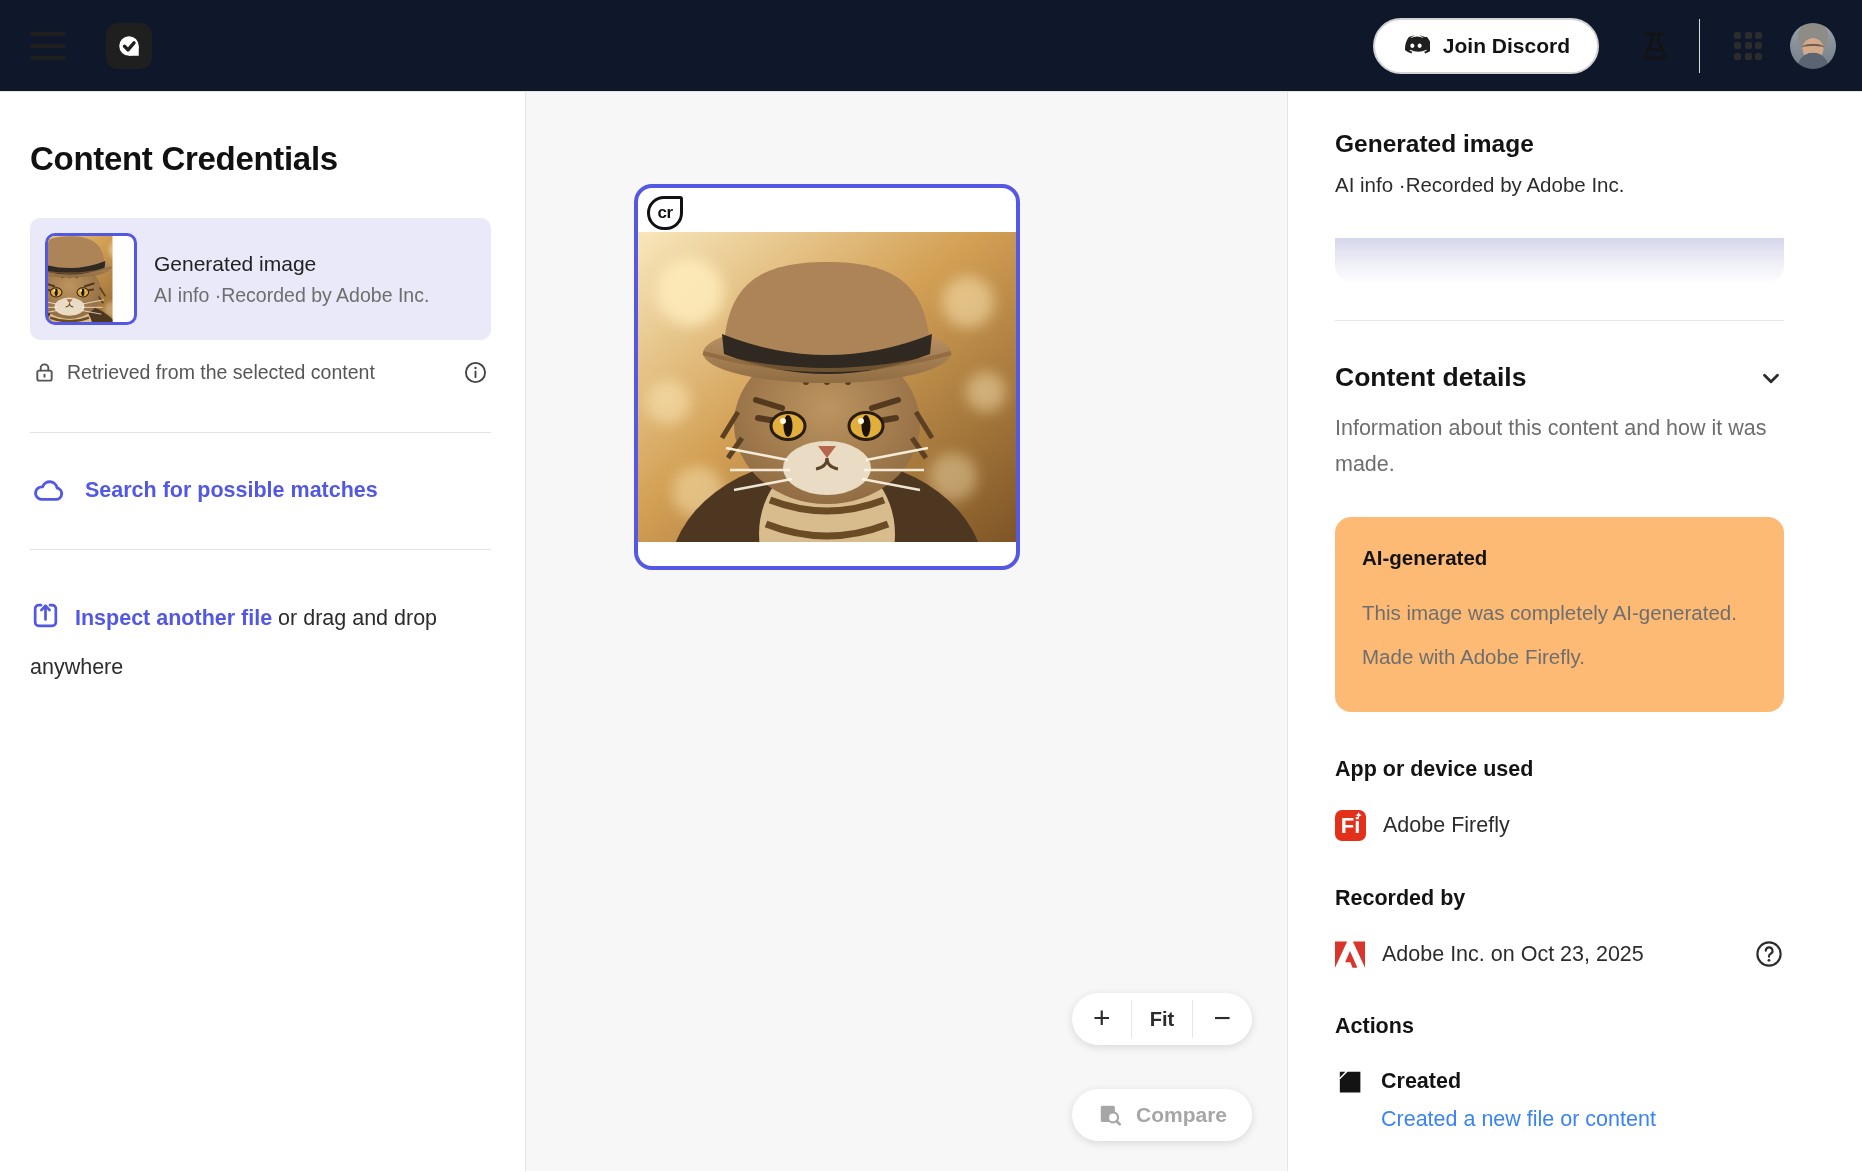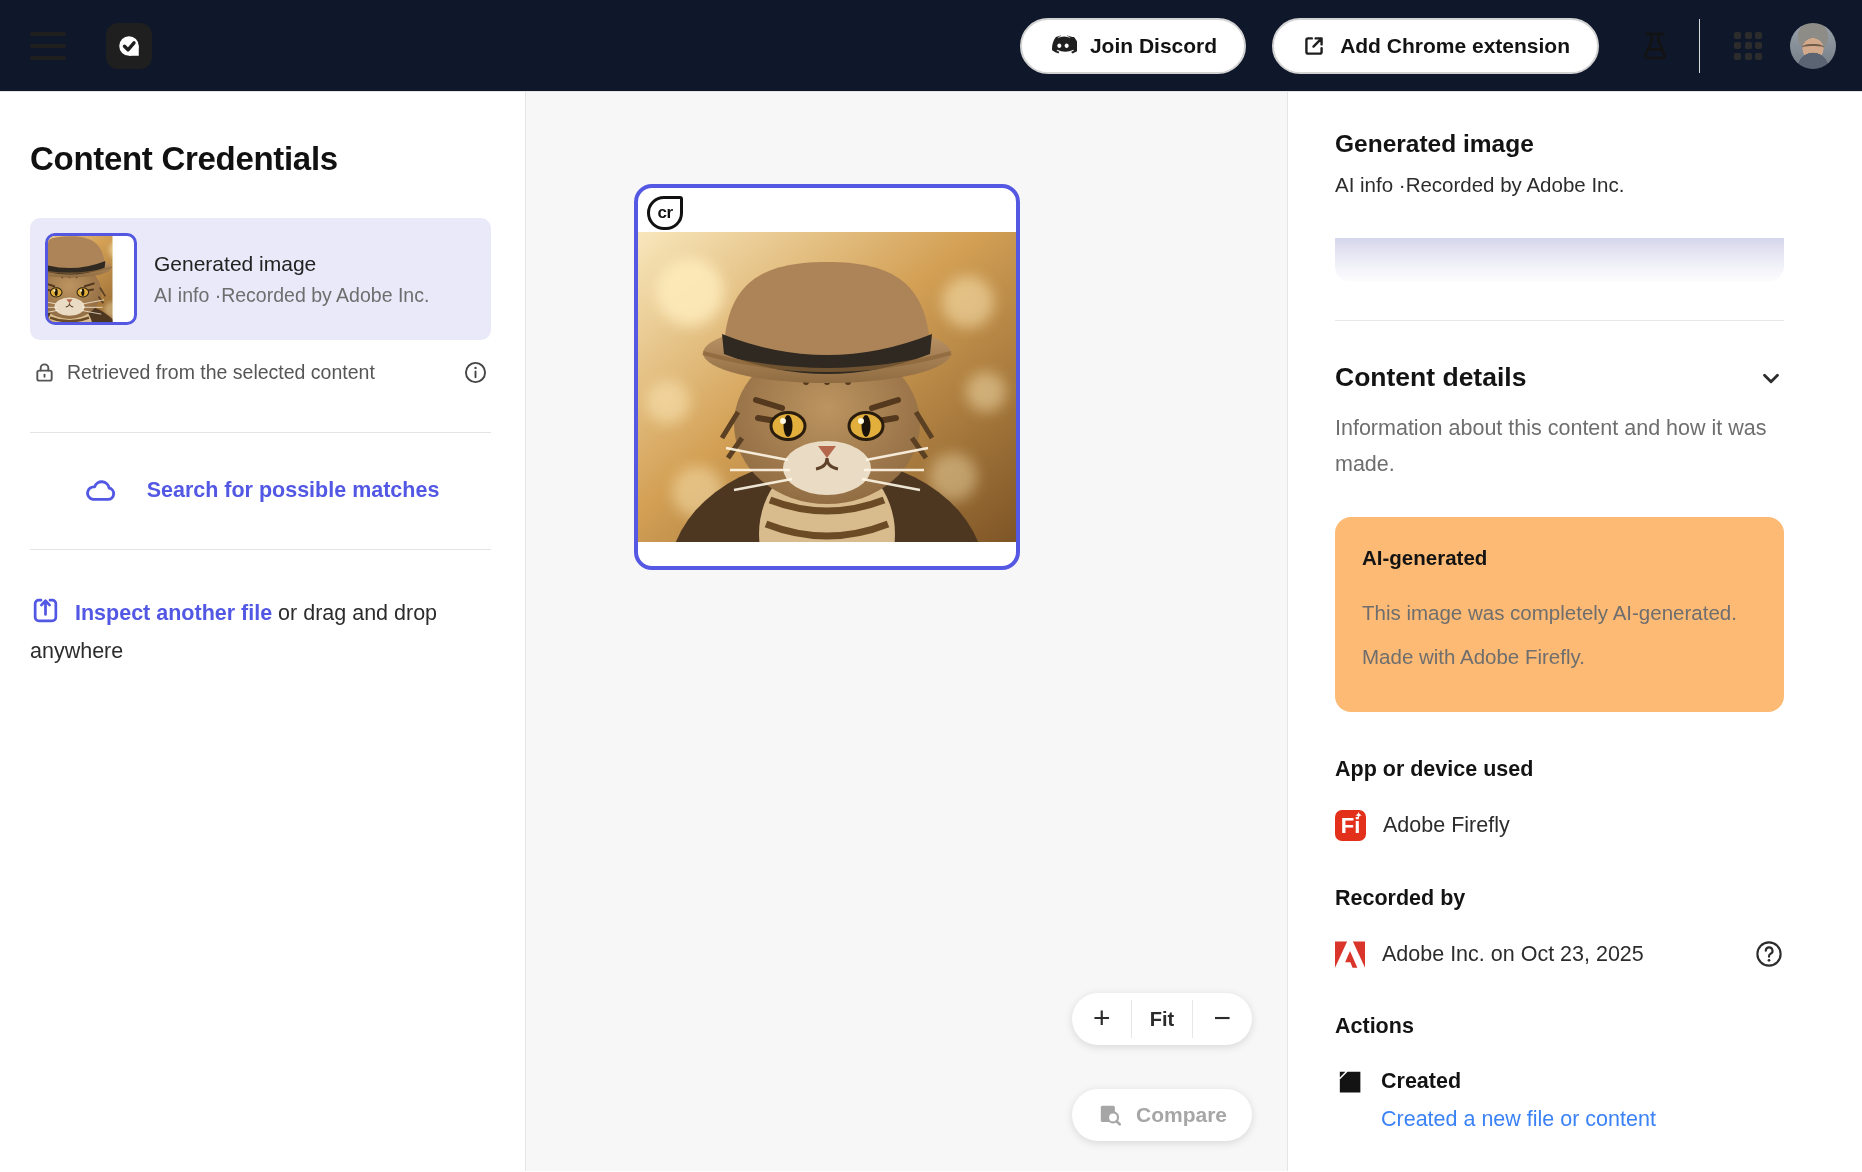--- a/index.html
+++ b/index.html
@@ -51,24 +51,24 @@
     overflow:hidden; background:#fff; flex:none; }
   .thumb svg { width:100%; height:100%; display:block; }
   .sel-title { font-size:21px; color:#222; }
   .sel-sub { font-size:19.5px; color:#6E6E6E; margin-top:8px; }
   .retrieved-row { margin-top:18px; display:flex; align-items:center; gap:11px;
     padding:0 2px 0 3px; }
   .retrieved-row .label { font-size:19.5px; color:#565656; }
   .info-btn { margin-left:auto; border:none; background:none; cursor:pointer;
     width:28px; height:28px; display:flex; align-items:center; justify-content:center; }
   .side-div { height:1px; background:#E4E4E4; margin-top:46px; }
-  .search-row { margin-top:44px; display:flex; align-items:center; gap:29px;
-    cursor:pointer; padding-left:1px;justify-content:center; }
+  .search-row { margin-top:44px; display:flex; align-items:center; gap:19px;
+    cursor:pointer; padding-left:1px; }
   .search-row .link { font-size:21.5px; font-weight:700; color:#5258E4; }
-  .inspect-block { margin-top:44px; font-size:21.5px; line-height:38px; color:#2C2C2C;
+  .inspect-block { margin-top:44px; font-size:21.5px; line-height:49px; color:#2C2C2C;
     max-width:492px; }
   .inspect-block .up-ico { vertical-align:-6px; margin-right:14px; }
   .inspect-link { font-weight:700; color:#5258E4; cursor:pointer; }
 
   
   .image-card { position:absolute; left:108px; top:92px; width:386px; height:386px;
     background:#fff; border:4px solid #5558E2; border-radius:18px; cursor:pointer; }
   .image-card .photo { position:absolute; left:0; top:44px; width:378px; height:310px;
     overflow:hidden; }
   .image-card .photo svg { width:100%; height:100%; display:block; }
@@ -195,27 +195,20 @@
 
   <div class="topbar-spacer"></div>
 
   <button class="pill-btn">
     <svg width="28" height="22" viewBox="0 0 26 20">
       <path fill="#1F1F1F" d="M21.6 1.7A21 21 0 0 0 16.9.2l-.3.6c1.7.4 2.6 1 3.4 1.8a13.7 13.7 0 0 0-12 0C8.8 1.8 9.7 1.2 11.4.8L11.1.2a21 21 0 0 0-4.7 1.5C3.3 5.9 2.5 10 2.9 14c2 1.5 3.9 2.3 5.8 2.9l.9-1.5c-.9-.3-1.8-.8-2.6-1.4l.6-.5c4.9 2.3 10.1 2.3 15 0l.6.5c-.8.6-1.7 1.1-2.6 1.4l.9 1.5c1.9-.6 3.8-1.4 5.8-2.9.4-4.7-.9-8.7-4.1-12.3zM9.6 11.9c-1 0-1.9-1-1.9-2.1s.8-2.1 1.9-2.1 1.9 1 1.9 2.1-.9 2.1-1.9 2.1zm6.8 0c-1 0-1.9-1-1.9-2.1s.8-2.1 1.9-2.1 1.9 1 1.9 2.1-.8 2.1-1.9 2.1z"></path>
     </svg>
     <span>Join Discord</span>
   </button>
 
-  <button class="pill-btn">
-    <svg width="26" height="26" viewBox="0 0 24 24" fill="none" stroke="#1F1F1F" stroke-width="2.2" stroke-linecap="round" stroke-linejoin="round">
-      <path d="M10 5H6.5A1.5 1.5 0 0 0 5 6.5v11A1.5 1.5 0 0 0 6.5 19h11a1.5 1.5 0 0 0 1.5-1.5V14"></path>
-      <path d="M11.5 12.5L19 5M13.5 5H19v5.5"></path>
-    </svg>
-    <span>Add Chrome extension</span>
-  </button>
 
   <button class="flask-btn">
     <svg width="32" height="32" viewBox="0 0 24 24" fill="none" stroke="#131313" stroke-width="2" stroke-linecap="round" stroke-linejoin="round">
       <path d="M5.5 3h13"></path>
       <path d="M9.5 3v5L4.9 18.6A1.7 1.7 0 0 0 6.5 21h11a1.7 1.7 0 0 0 1.6-2.4L14.5 8V3"></path>
       <path d="M7.5 14.5h9"></path>
     </svg>
   </button>
 
   <div class="top-divider"></div>

